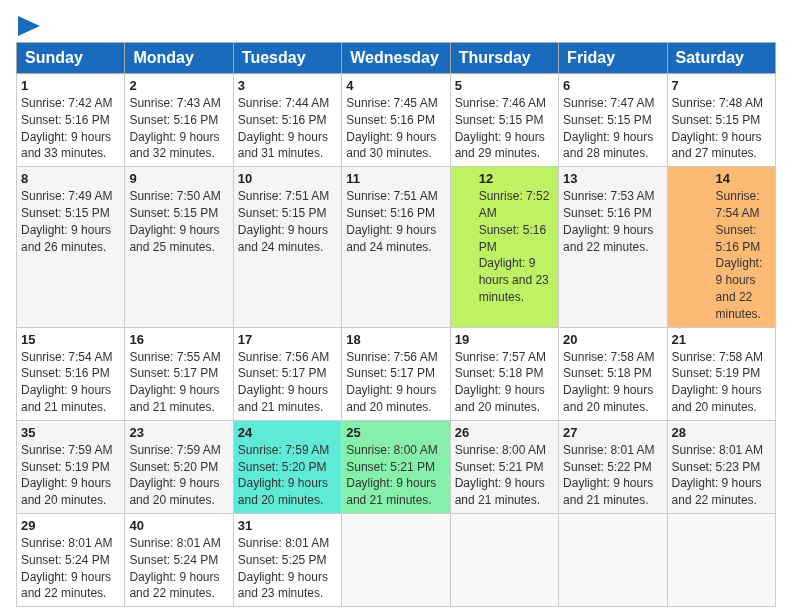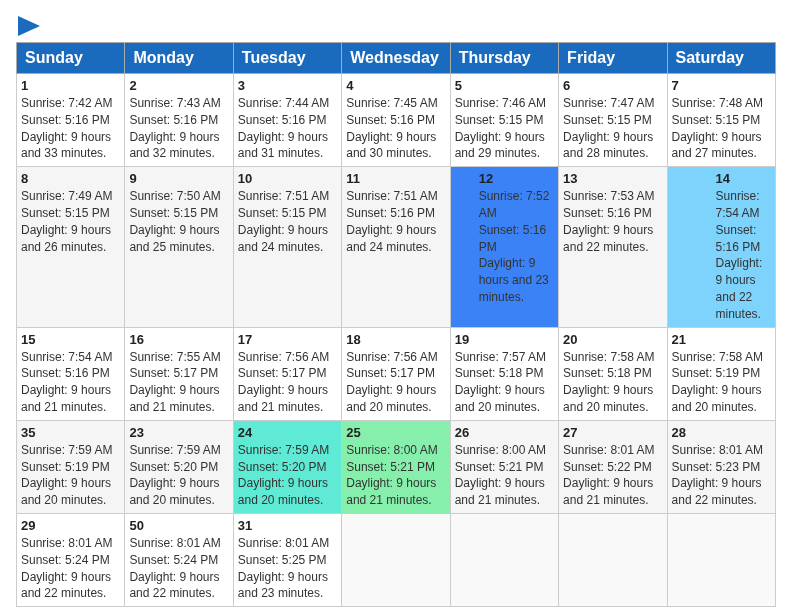--- a/index.html
+++ b/index.html
@@ -165,29 +165,29 @@
         <span class="day-info">Sunrise: 7:50 AM<br>Sunset: 5:15 PM<br>Daylight: 9 hours and 25 minutes.</span>
       </td>
         <td style="background: rgb(245, 245, 245);">
         <span class="day-number">10</span>
         <span class="day-info">Sunrise: 7:51 AM<br>Sunset: 5:15 PM<br>Daylight: 9 hours and 24 minutes.</span>
       </td>
         <td style="background: rgb(245, 245, 245);">
         <span class="day-number">11</span>
         <span class="day-info">Sunrise: 7:51 AM<br>Sunset: 5:16 PM<br>Daylight: 9 hours and 24 minutes.</span>
       </td>
-        <td style="background: #3b82f6; padding-left: 28px;">
+        <td style="background: #bef264; padding-left: 28px;">
         <span class="day-number">12</span>
         <span class="day-info">Sunrise: 7:52 AM<br>Sunset: 5:16 PM<br>Daylight: 9 hours and 23 minutes.</span>
       </td>
         <td style="background: rgb(245, 245, 245);">
         <span class="day-number">13</span>
         <span class="day-info">Sunrise: 7:53 AM<br>Sunset: 5:16 PM<br>Daylight: 9 hours and 22 minutes.</span>
       </td>
-        <td style="background: #7dd3fc; padding-left: 48px;">
+        <td style="background: #fdba74; padding-left: 48px;">
         <span class="day-number">14</span>
         <span class="day-info">Sunrise: 7:54 AM<br>Sunset: 5:16 PM<br>Daylight: 9 hours and 22 minutes.</span>
       </td>
       </tr>
       <tr>
         <td>
         <span class="day-number">15</span>
         <span class="day-info">Sunrise: 7:54 AM<br>Sunset: 5:16 PM<br>Daylight: 9 hours and 21 minutes.</span>
       </td>
         <td>
@@ -244,21 +244,21 @@
         <span class="day-number">28</span>
         <span class="day-info">Sunrise: 8:01 AM<br>Sunset: 5:23 PM<br>Daylight: 9 hours and 22 minutes.</span>
       </td>
       </tr>
       <tr>
         <td>
         <span class="day-number">29</span>
         <span class="day-info">Sunrise: 8:01 AM<br>Sunset: 5:24 PM<br>Daylight: 9 hours and 22 minutes.</span>
       </td>
         <td>
-        <span class="day-number">50</span>
+        <span class="day-number">40</span>
         <span class="day-info">Sunrise: 8:01 AM<br>Sunset: 5:24 PM<br>Daylight: 9 hours and 22 minutes.</span>
       </td>
         <td>
         <span class="day-number">31</span>
         <span class="day-info">Sunrise: 8:01 AM<br>Sunset: 5:25 PM<br>Daylight: 9 hours and 23 minutes.</span>
       </td>
         <td class="empty-cell"></td>
         <td class="empty-cell"></td>
         <td class="empty-cell"></td>
         <td class="empty-cell"></td>

